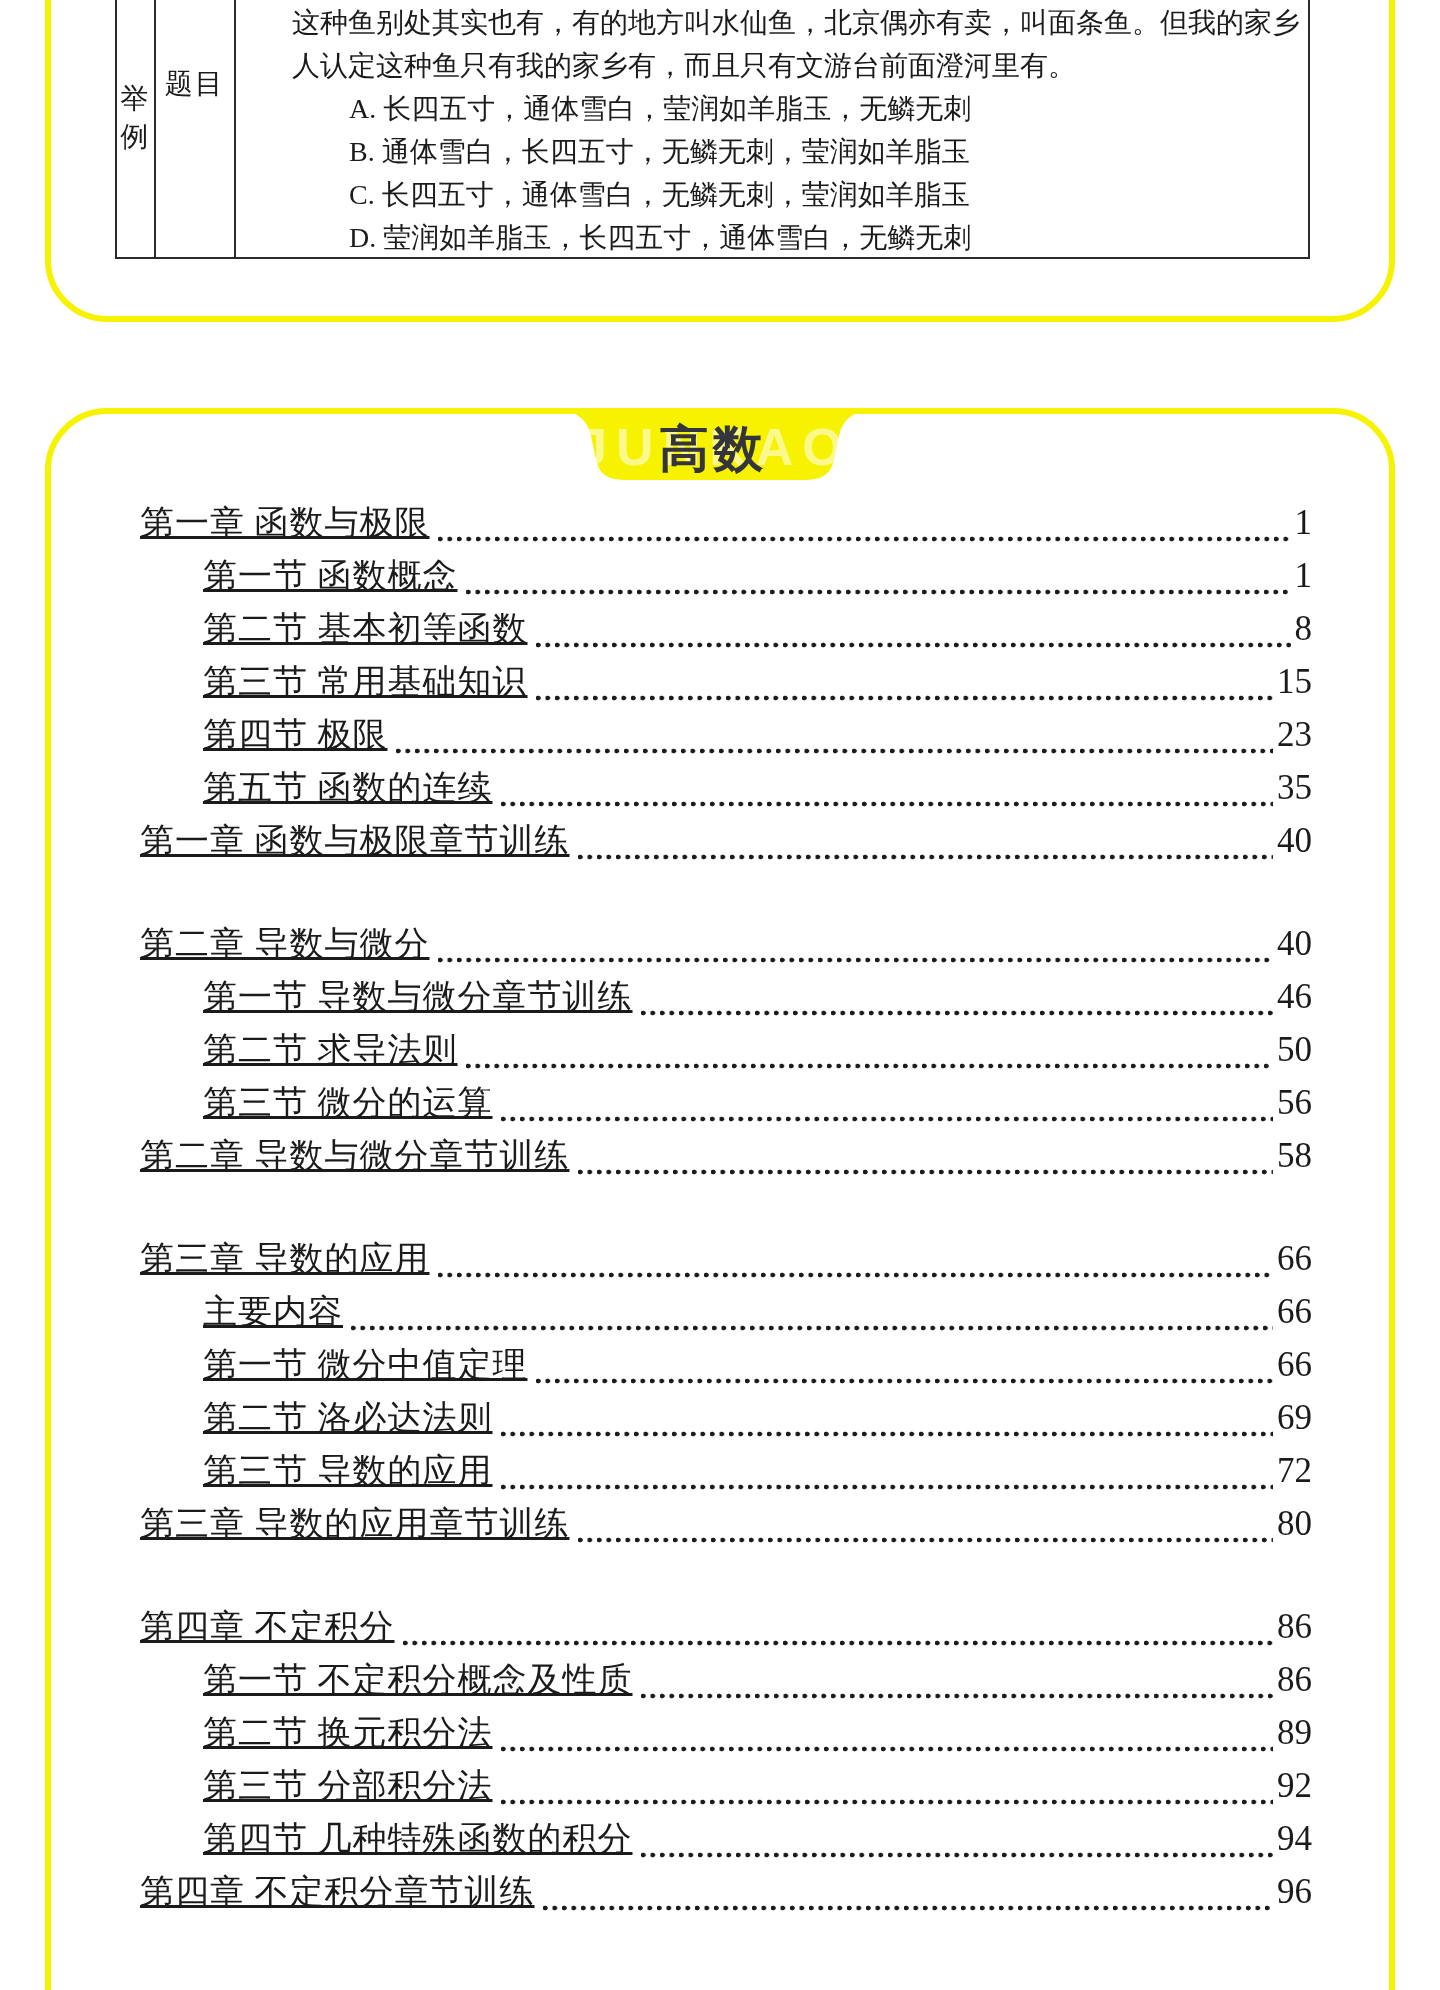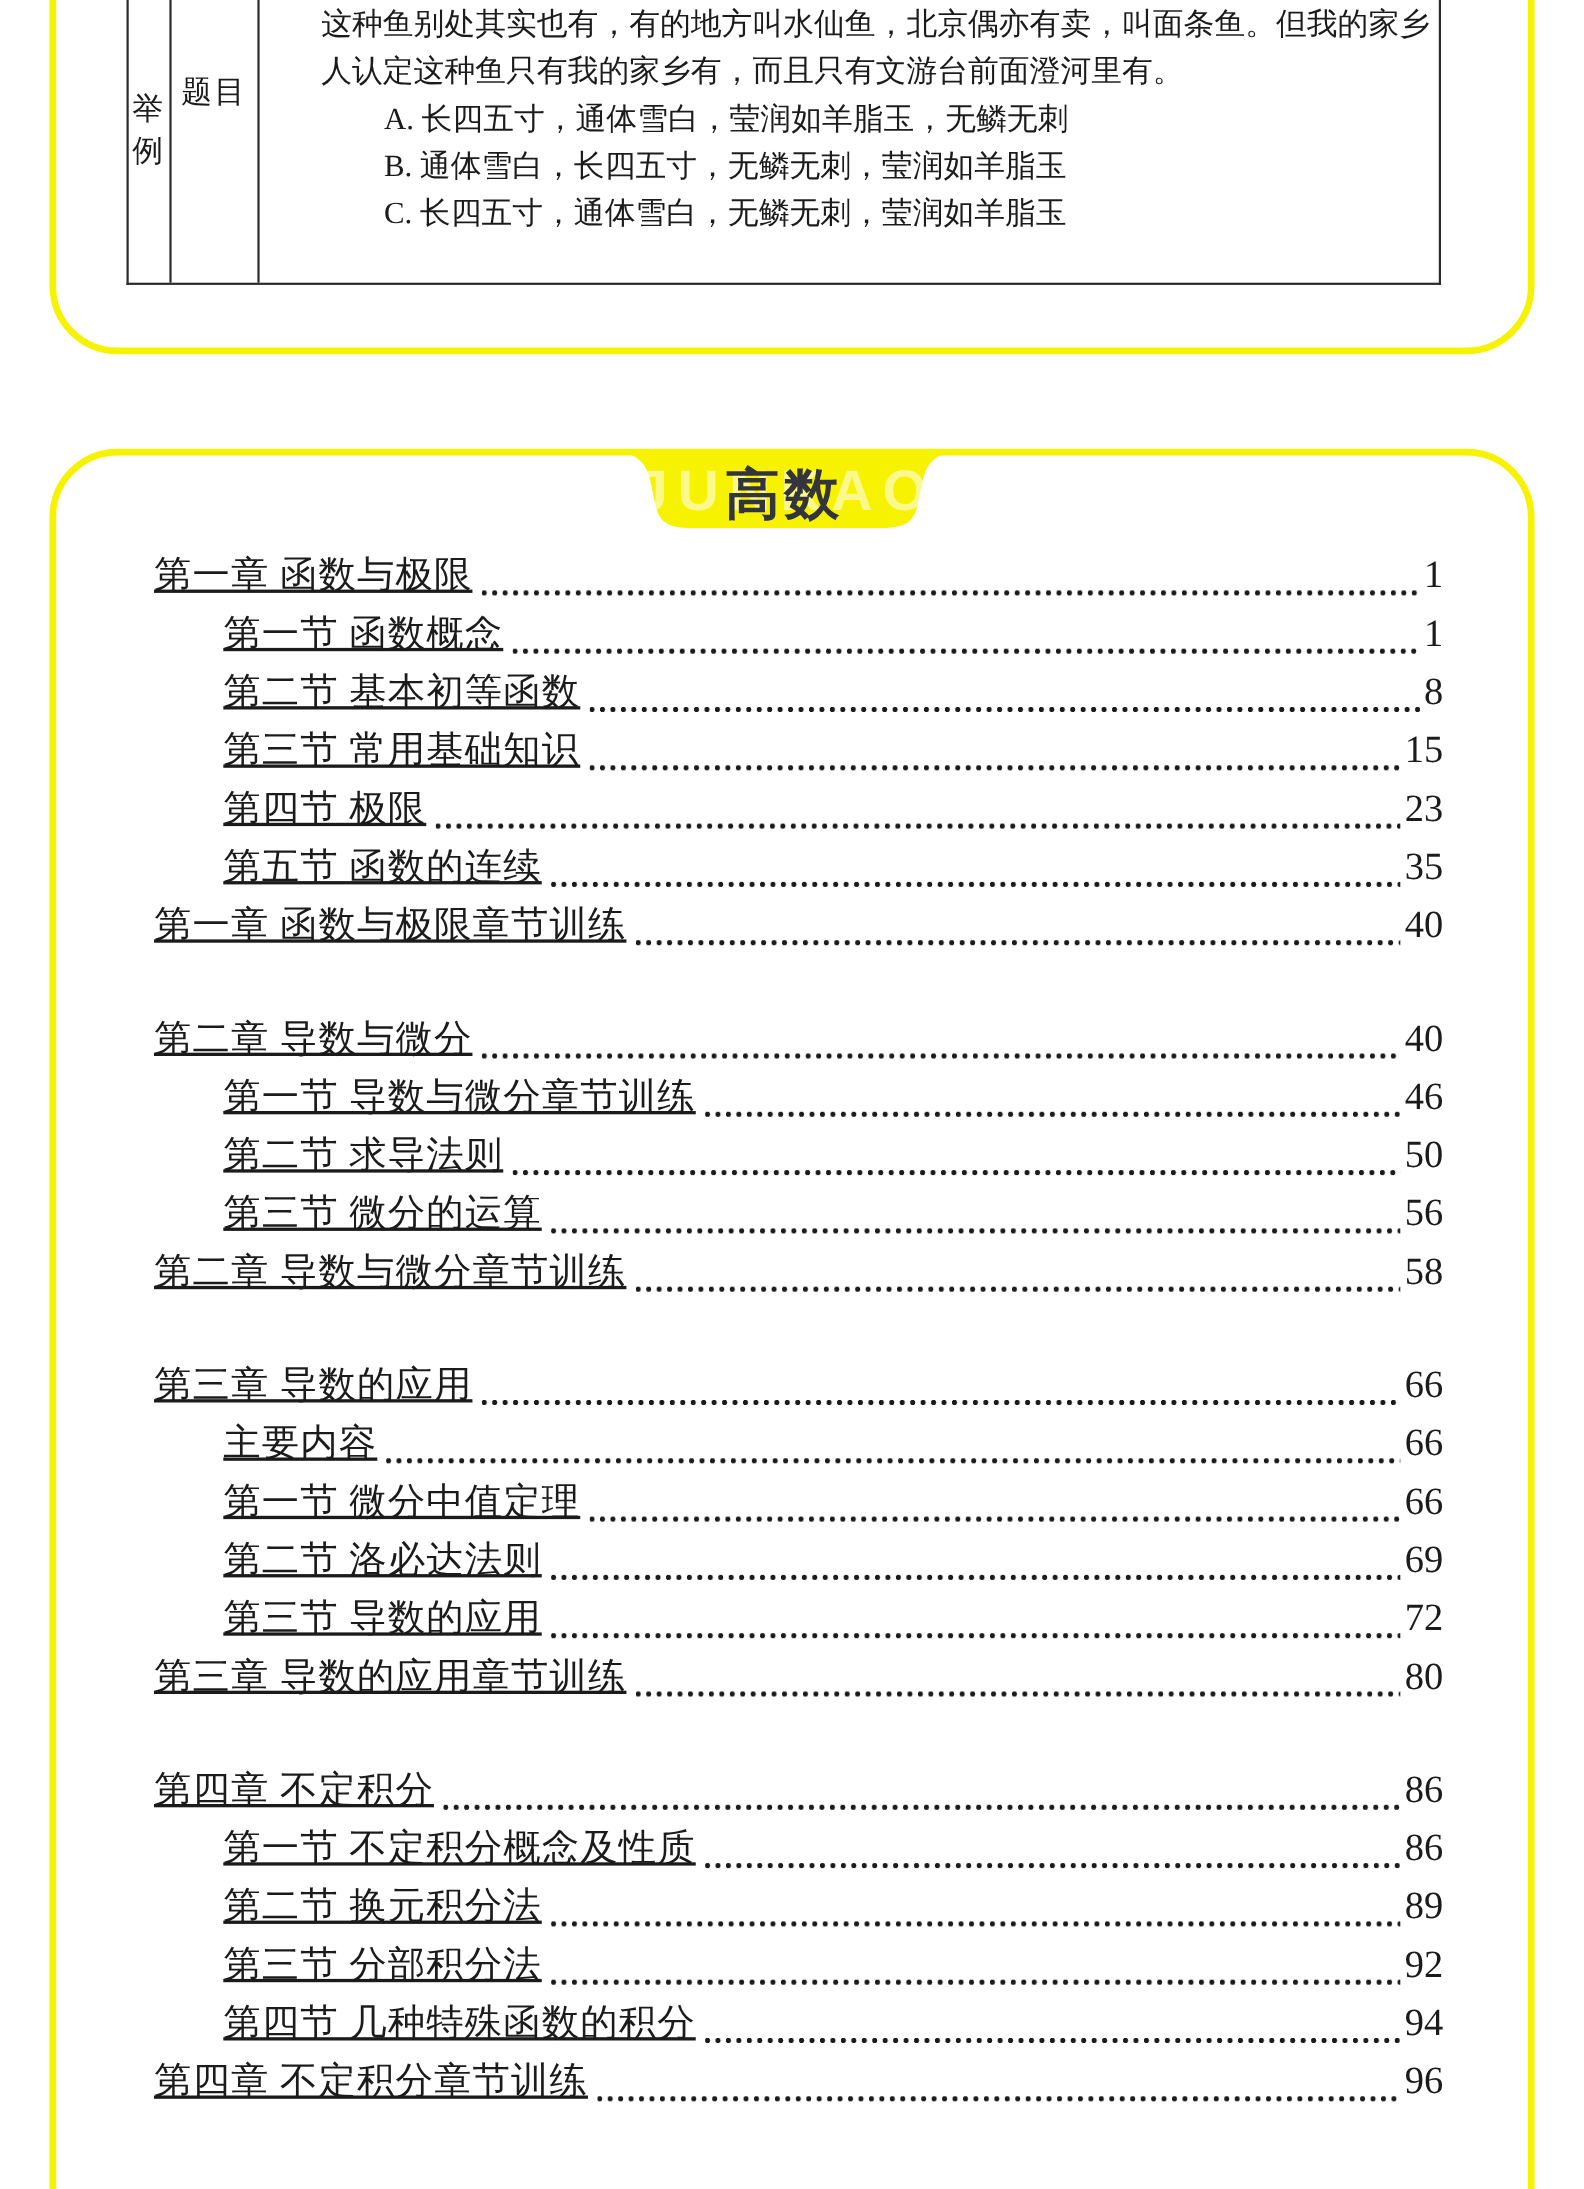--- a/index.html
+++ b/index.html
@@ -119,20 +119,21 @@
   </div>
   <div class="frag-col3">
     <div id="frag-paragraph">
         <div class="frag-line">这种鱼别处其实也有，有的地方叫水仙鱼，北京偶亦有卖，叫面条鱼。但我的家乡</div>
         <div class="frag-line">人认定这种鱼只有我的家乡有，而且只有文游台前面澄河里有。</div>
       </div>
     <div id="frag-options">
         <div class="frag-option">A. 长四五寸，通体雪白，莹润如羊脂玉，无鳞无刺</div>
         <div class="frag-option">B. 通体雪白，长四五寸，无鳞无刺，莹润如羊脂玉</div>
         <div class="frag-option">C. 长四五寸，通体雪白，无鳞无刺，莹润如羊脂玉</div>
+        <div class="frag-option">D. 莹润如羊脂玉，长四五寸，通体雪白，无鳞无刺</div>
       </div>
   </div>
 </div>
 
 <div class="card-main"></div>
 
 <div class="subject-tab">
   <svg viewBox="0 0 320 72">
     <path d="M0 0 C22 2 32 10 36 27 L41 51 C45 67 54 71 73 71 L247 71 C266 71 275 67 279 51 L284 27 C288 10 298 2 320 0 Z" fill="#f6f200"></path>
   </svg>

